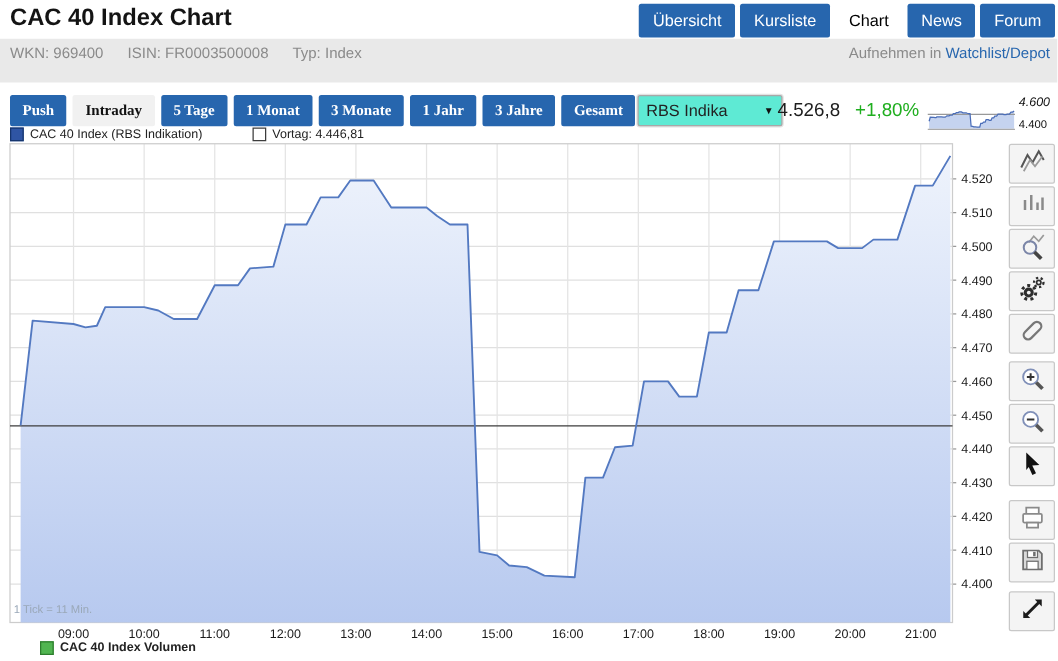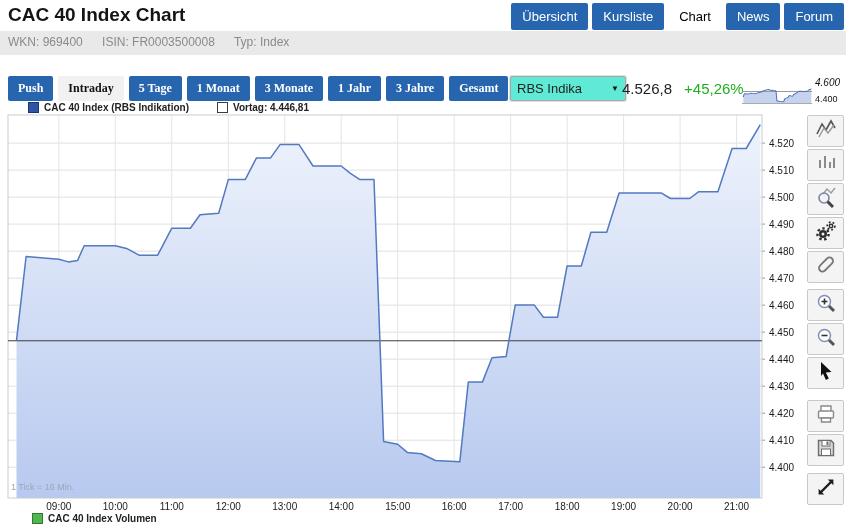--- a/index.html
+++ b/index.html
@@ -7,38 +7,38 @@
     width:846px;height:529px;position:relative;overflow:hidden;
     background:#fff;font-family:"Liberation Sans",sans-serif;
     -webkit-font-smoothing:antialiased;
   }
   
   .page-title{position:absolute;left:8px;top:4px;font-size:19px;font-weight:bold;color:#141414;}
   .tabs{position:absolute;right:2px;top:3px;display:flex;gap:4px;}
   .tab{background:#2766ae;color:#fff;font-weight:normal;font-size:13px;padding:6px 11px;border-radius:2px;cursor:pointer;white-space:nowrap;}
   .tab.active{background:#fff;color:#000;}
   
-  .info-bar{position:absolute;left:0;top:31px;width:846px;height:24px;background:#e9e9e9;font-size:12px;color:#8a8a8a;line-height:22px;}
+  .info-bar{position:absolute;left:0;top:31px;width:846px;height:35px;background:#e9e9e9;font-size:12px;color:#8a8a8a;line-height:22px;}
   .info-left{margin-left:8px;}
   .info-left .pair{margin-right:16px;}
   .info-right{position:absolute;right:6px;top:0;}
   .info-right a{color:#2766ae;text-decoration:none;cursor:pointer;}
   
   .range-toolbar{position:absolute;left:8px;top:76px;display:flex;gap:5px;}
   .tbtn{background:#2766ae;color:#fff;font-weight:bold;font-size:12px;padding:5px 10px;border-radius:2px;cursor:pointer;white-space:nowrap;font-family:Liberation Serif, serif;}
   .tbtn.active{background:#f1f1f1;color:#111;}
   .indicator-select{position:absolute;left:510px;top:76px;width:102px;height:19px;border:1px solid #a8a8a8;box-shadow:0 0 0 1px #e2e2e2;border-radius:2px;background:#5eead4;font-size:13px;color:#222;padding:2px 6px;display:flex;justify-content:space-between;align-items:center;cursor:pointer;}
   .indicator-select .arrow{font-size:8px;color:#111;margin-left:6px;}
   .quote{position:absolute;left:622px;top:80px;font-size:15px;color:#1d1d1d;white-space:nowrap;}
   .quote .change{color:#1fae1f;margin-left:12px;}
   .spark-wrap{position:absolute;left:742px;top:79px;width:70px;height:25px;}
   .spark-hi{position:absolute;left:815px;top:77px;font-size:10px;color:#111;font-style:italic;}
   .spark-lo{position:absolute;left:815px;top:94px;font-size:9px;color:#111;}
   
-  .legend-top{position:absolute;left:8px;top:102px;display:flex;gap:28px;font-size:10px;font-weight:bold;color:#222;align-items:center;margin-left:20px;}
+  .legend-top{position:absolute;left:8px;top:102px;display:flex;gap:40px;font-size:10px;font-weight:normal;color:#222;align-items:center;}
   .legend-item{display:flex;align-items:center;}
   .swatch{width:9px;height:9px;display:inline-block;margin-right:5px;}
   .swatch.blue{background:#2f55a4;border:1px solid #16366e;}
   .swatch.white{background:#fff;border:1px solid #3c3c3c;}
   .swatch.green{background:#51b551;border:1px solid #2e7d2e;}
   .legend-bottom{position:absolute;left:8px;top:513px;display:flex;font-size:10px;font-weight:bold;color:#222;align-items:center;margin-left:24px;}
   
   #chart-svg{position:absolute;left:0;top:113px;}
   #chart-svg text{font-family:"Liberation Sans",sans-serif;}
   .tick-note{position:absolute;left:11px;top:482px;font-size:9px;color:#9aa8b8;}
@@ -57,41 +57,44 @@
   <div class="tab active">Chart</div>
   <div class="tab">News</div>
   <div class="tab">Forum</div>
 </div>
 
 <div class="info-bar">
   <span class="info-left">
     <span class="pair"><span>WKN:</span> <span>969400</span></span>
     <span class="pair"><span>ISIN:</span> <span>FR0003500008</span></span>
     <span class="pair"><span>Typ:</span> <span>Index</span></span>
+  </span>
+  <span class="info-right">
+    <span>Aufnehmen in </span><a>Watchlist/Depot</a>
   </span>
 </div>
 
 <div class="range-toolbar">
   <div class="tbtn">Push</div>
   <div class="tbtn active">Intraday</div>
   <div class="tbtn">5 Tage</div>
   <div class="tbtn">1 Monat</div>
   <div class="tbtn">3 Monate</div>
   <div class="tbtn">1 Jahr</div>
   <div class="tbtn">3 Jahre</div>
   <div class="tbtn">Gesamt</div>
 </div>
 
 <div class="indicator-select">
   <span>RBS Indika</span>
   <span class="arrow">▼</span>
 </div>
 
 <div class="quote">
-  <span>4.526,8</span><span class="change">+45,26%</span>
+  <span>4.526,8</span><span class="change">+1,80%</span>
 </div>
 
 <div class="spark-wrap">
   <svg id="spark-svg" width="70" height="25">
       <polygon points="1.3,18.0 2.2,14.8 5.2,14.9 6.0,15.0 6.9,15.0 7.5,14.4 10.3,14.4 11.4,14.5 12.5,14.7 14.2,14.7 15.5,13.7 17.2,13.7 18.1,13.2 19.8,13.1 20.7,11.8 22.2,11.8 23.2,11.0 24.5,11.0 25.4,10.5 27.1,10.5 28.4,11.3 31.0,11.3 31.8,11.6 32.7,11.8 34.0,11.8 34.9,22.0 36.2,22.1 37.0,22.4 38.3,22.4 39.6,22.7 41.8,22.7 42.6,19.7 43.9,19.7 44.8,18.7 46.1,18.7 46.9,16.7 48.7,16.7 49.5,17.2 50.8,17.2 51.7,15.2 53.0,15.2 53.8,13.9 55.3,13.9 56.4,12.3 60.3,12.3 61.1,12.6 62.9,12.6 63.7,12.3 65.5,12.3 66.8,10.6 68.1,10.6 69.3,9.7 69.3,24 1.3,24" fill="#c5d3ef"></polygon>
       <line x1="0" y1="12.5" x2="70" y2="12.5" stroke="#999" stroke-width="1"></line>
       <polyline points="1.3,18.0 2.2,14.8 5.2,14.9 6.0,15.0 6.9,15.0 7.5,14.4 10.3,14.4 11.4,14.5 12.5,14.7 14.2,14.7 15.5,13.7 17.2,13.7 18.1,13.2 19.8,13.1 20.7,11.8 22.2,11.8 23.2,11.0 24.5,11.0 25.4,10.5 27.1,10.5 28.4,11.3 31.0,11.3 31.8,11.6 32.7,11.8 34.0,11.8 34.9,22.0 36.2,22.1 37.0,22.4 38.3,22.4 39.6,22.7 41.8,22.7 42.6,19.7 43.9,19.7 44.8,18.7 46.1,18.7 46.9,16.7 48.7,16.7 49.5,17.2 50.8,17.2 51.7,15.2 53.0,15.2 53.8,13.9 55.3,13.9 56.4,12.3 60.3,12.3 61.1,12.6 62.9,12.6 63.7,12.3 65.5,12.3 66.8,10.6 68.1,10.6 69.3,9.7" fill="none" stroke="#4a6db8" stroke-width="1"></polyline>
       <line x1="0" y1="24.5" x2="70" y2="24.5" stroke="#aaa" stroke-width="1"></line>
     </svg>
 </div>
@@ -198,21 +201,21 @@
       <text x="567.1460674157304" y="397" font-size="10" fill="#1a1a1a" text-anchor="middle">18:00</text>
       <text x="623.625468164794" y="397" font-size="10" fill="#1a1a1a" text-anchor="middle">19:00</text>
       <text x="680.1048689138578" y="397" font-size="10" fill="#1a1a1a" text-anchor="middle">20:00</text>
       <text x="736.5842696629213" y="397" font-size="10" fill="#1a1a1a" text-anchor="middle">21:00</text>
     </g>
     <rect x="8" y="2" width="754" height="383" fill="none" stroke="#ccc" stroke-width="1"></rect>
     <polygon points="16.5,227.3 26.1,143.5 58.8,146.2 68.4,148.9 77.5,147.6 84.2,132.7 115.3,132.7 126.6,135.4 139.0,142.2 157.7,142.2 171.8,115.2 190.4,115.2 200.0,101.7 218.7,100.3 228.3,66.6 245.2,66.6 256.5,44.9 270.6,44.9 280.2,31.4 298.9,31.4 313.0,53.0 341.2,53.0 349.7,59.8 359.9,66.6 374.0,66.6 383.6,328.5 397.7,331.3 407.3,339.4 421.4,340.7 435.5,347.5 459.8,348.8 468.3,269.1 482.4,269.1 492.0,244.8 506.1,243.5 515.2,192.1 534.4,192.1 543.4,204.3 557.5,204.3 567.1,153.0 581.3,153.0 590.9,119.2 606.7,119.2 619.1,80.1 661.5,80.1 670.5,85.5 689.7,85.5 698.7,78.7 717.9,78.7 732.1,35.5 746.2,35.5 760.3,11.7 760.3,385 16.5,385" fill="url(#areaGrad)"></polygon>
     <line x1="8" y1="227.77552891396243" x2="762" y2="227.77552891396243" stroke="#3c3c3c" stroke-width="1"></line>
     <polyline points="16.5,227.3 26.1,143.5 58.8,146.2 68.4,148.9 77.5,147.6 84.2,132.7 115.3,132.7 126.6,135.4 139.0,142.2 157.7,142.2 171.8,115.2 190.4,115.2 200.0,101.7 218.7,100.3 228.3,66.6 245.2,66.6 256.5,44.9 270.6,44.9 280.2,31.4 298.9,31.4 313.0,53.0 341.2,53.0 349.7,59.8 359.9,66.6 374.0,66.6 383.6,328.5 397.7,331.3 407.3,339.4 421.4,340.7 435.5,347.5 459.8,348.8 468.3,269.1 482.4,269.1 492.0,244.8 506.1,243.5 515.2,192.1 534.4,192.1 543.4,204.3 557.5,204.3 567.1,153.0 581.3,153.0 590.9,119.2 606.7,119.2 619.1,80.1 661.5,80.1 670.5,85.5 689.7,85.5 698.7,78.7 717.9,78.7 732.1,35.5 746.2,35.5 760.3,11.7" fill="none" stroke="#5379c1" stroke-width="1.5" stroke-linejoin="round"></polyline>
   </svg>
-<div class="tick-note">1 Tick = 16 Min.</div>
+<div class="tick-note">1 Tick = 11 Min.</div>
 
 <div class="side-toolbar">
   <div class="icon-btn">
     <span><svg width="24" height="24" viewBox="0 0 24 24">
           <path d="M3 17 L8 7 L12 13 L17 4 L21 11" fill="none" stroke="#555" stroke-width="1.6"></path>
           <path d="M5 20 L10 11 L14 16 L20 8" fill="none" stroke="#9a9a9a" stroke-width="1.4"></path>
         </svg></span>
   </div>
   <div class="icon-btn">
     <span><svg width="24" height="24" viewBox="0 0 24 24">

